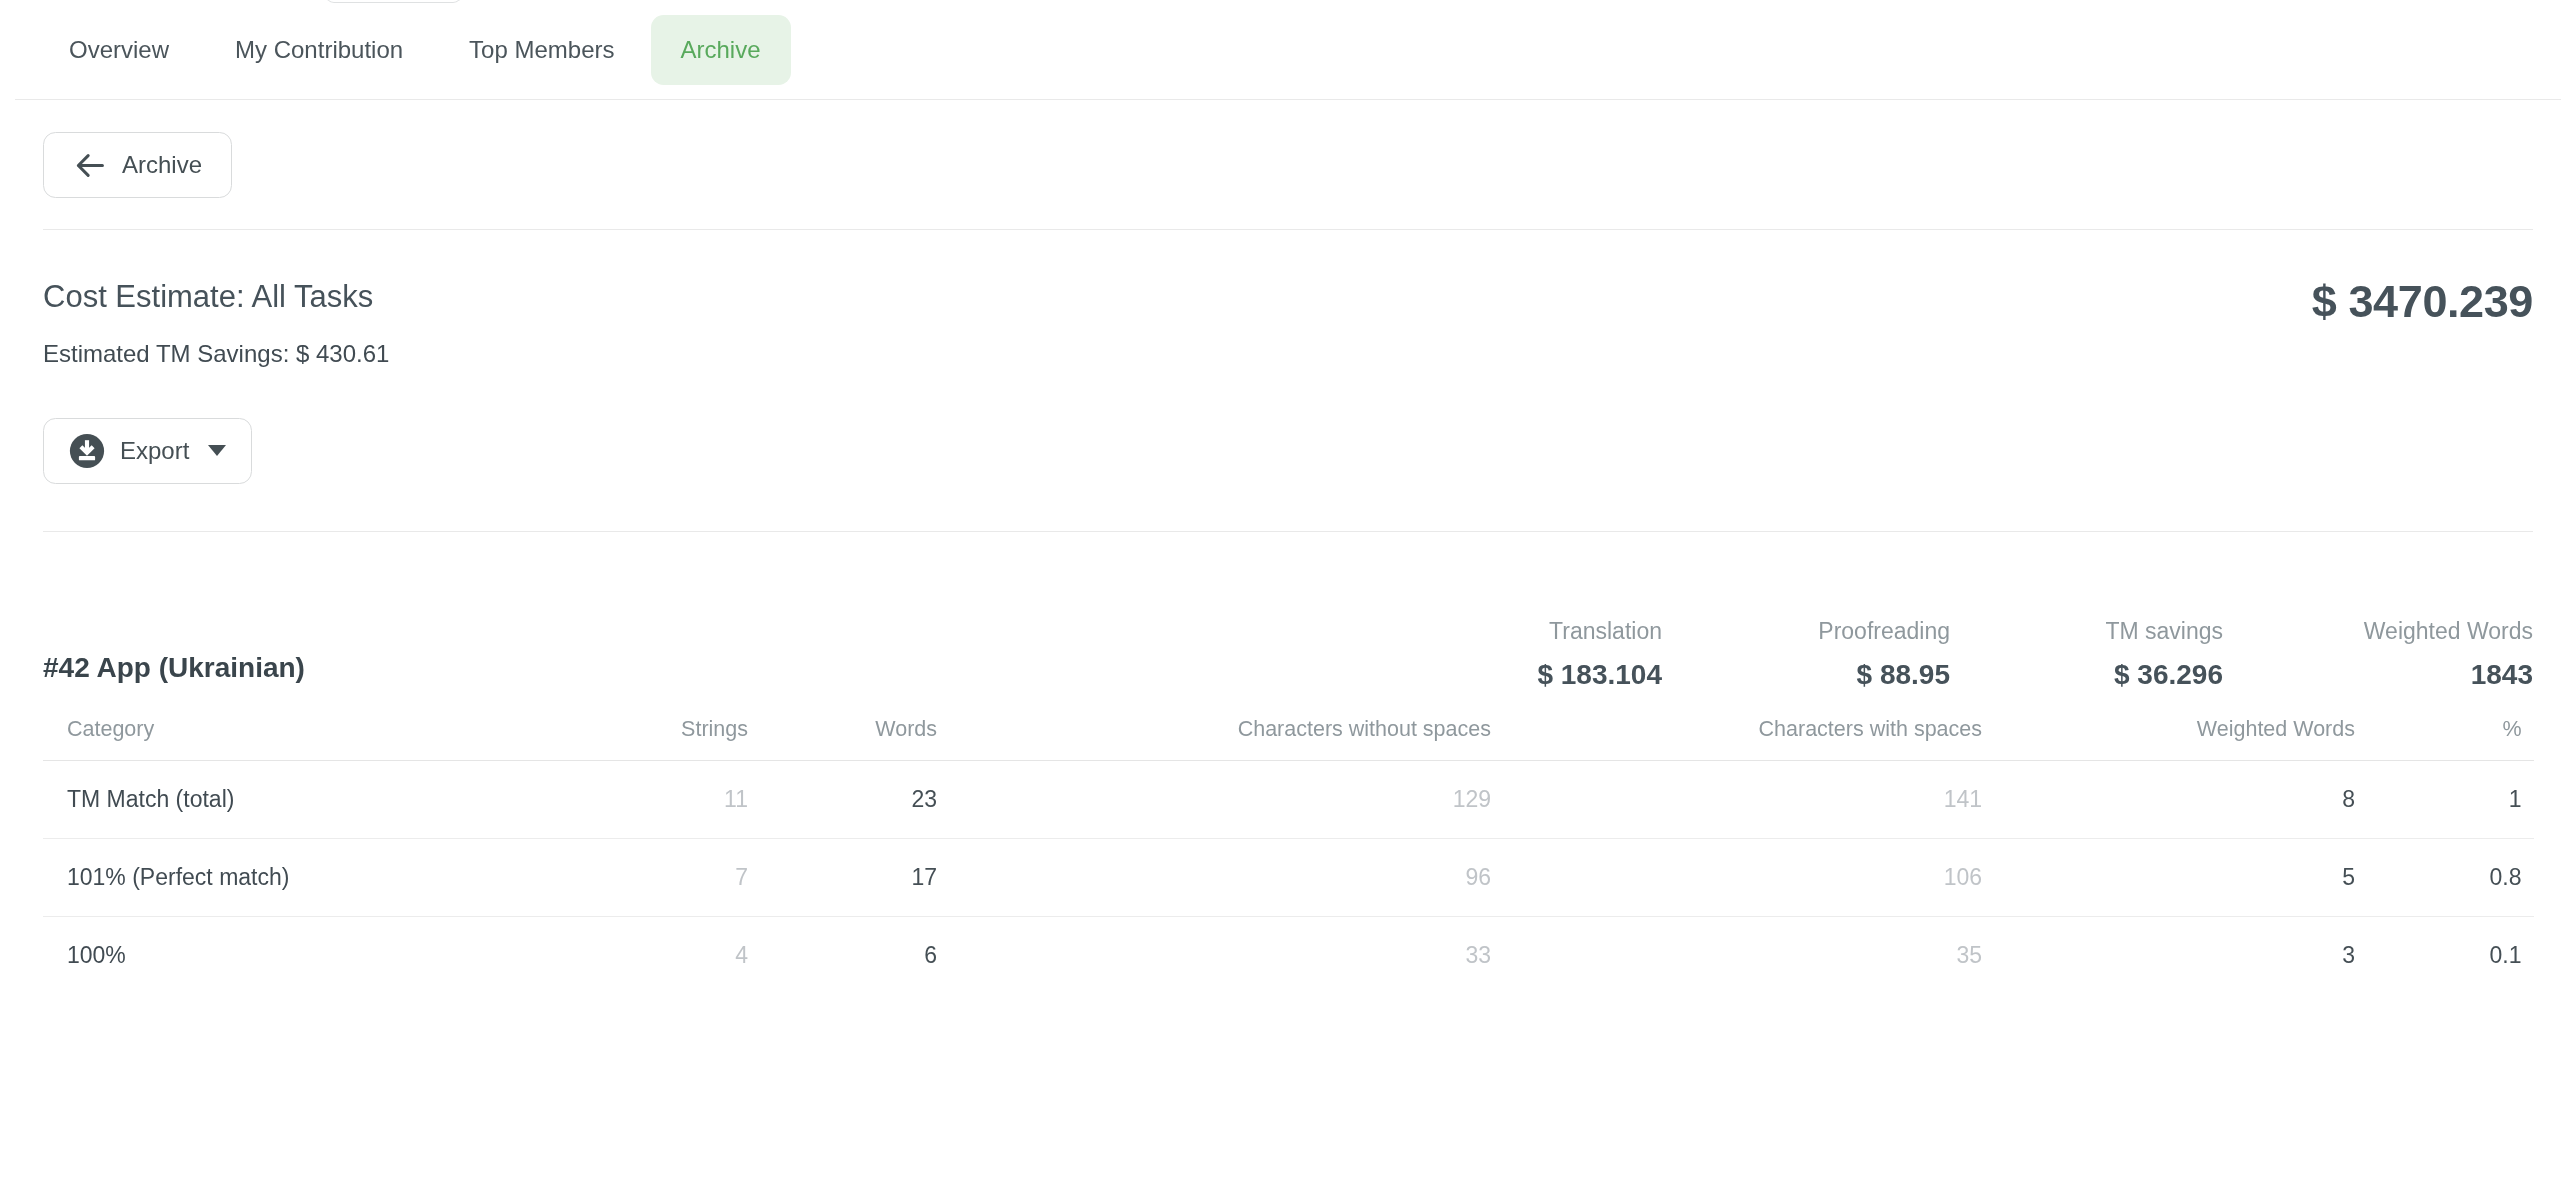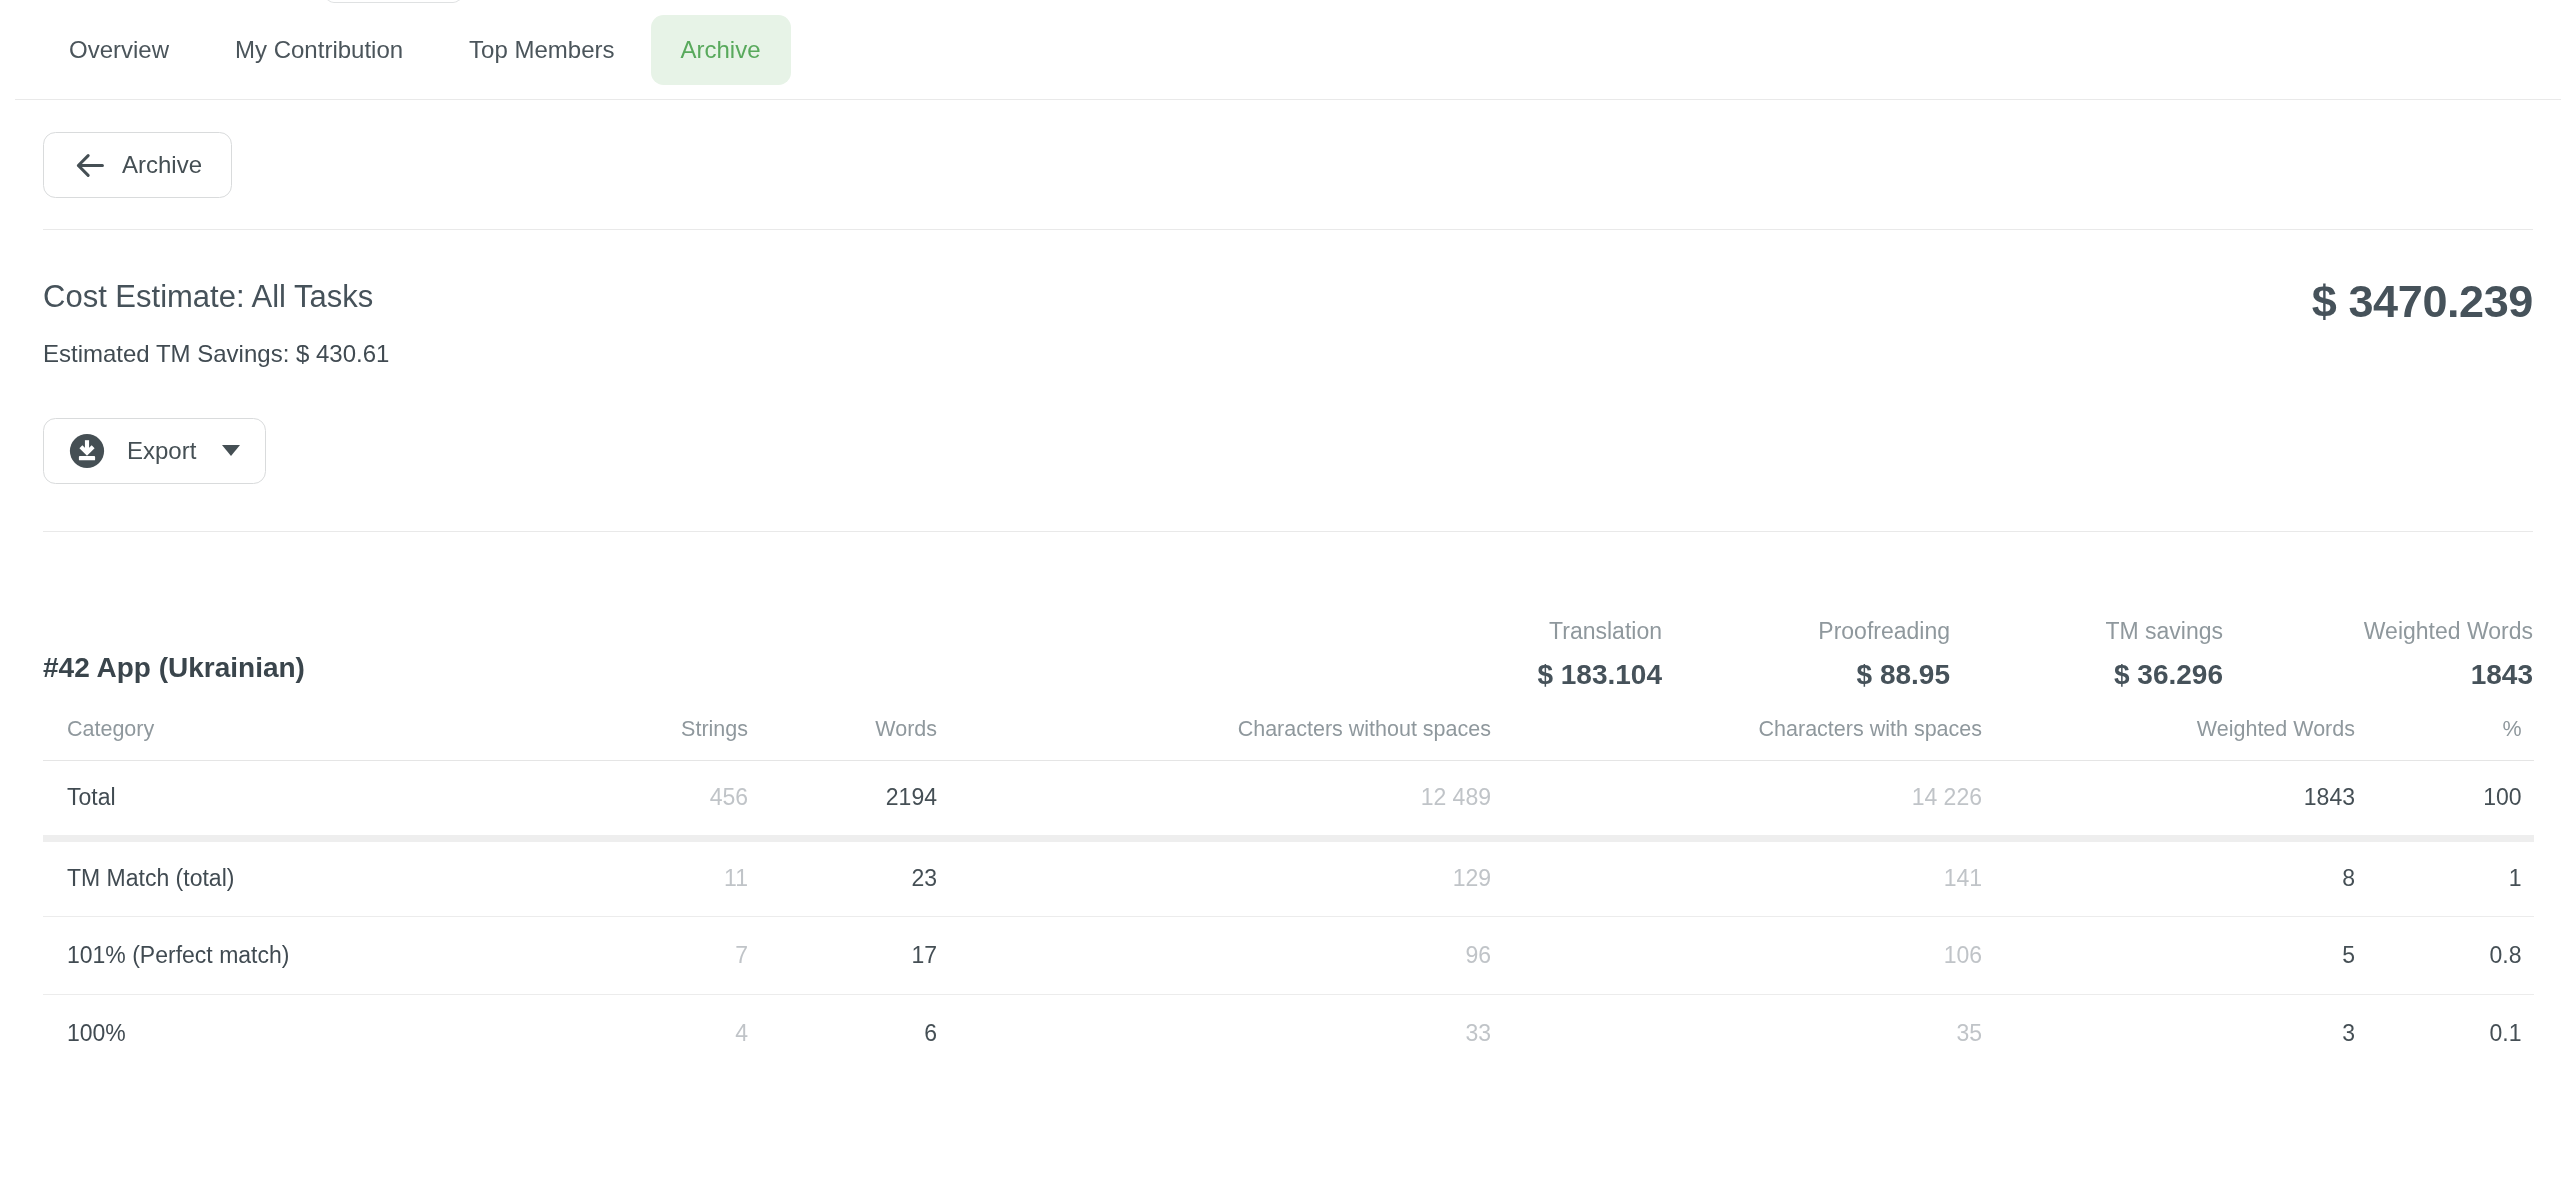--- a/index.html
+++ b/index.html
@@ -37,21 +37,21 @@
   .back-btn { gap: 16px; }
   .divider { border: none; border-top: 1.8px solid #e9e9e9; margin-top: 31px; }
 
   
   .head-row { display: flex; justify-content: space-between; align-items: flex-start; margin-top: 45px; }
   h1 { font-size: 31px; line-height: 43px; font-weight: 500; color: #46525a; }
   .big-price { font-size: 45px; line-height: 54px; font-weight: 700; color: #46525a; letter-spacing: -0.4px; }
   .tm-line { margin-top: 18px; font-size: 24px; color: #414b52; }
 
   .export-row { margin-top: 50px; }
-  .export-btn { gap: 22px; padding: 0 25px; }
+  .export-btn { gap: 15px; padding: 0 25px; }
   .caret { width: 0; height: 0; border-left: 9.8px solid transparent; border-right: 9.8px solid transparent; border-top: 11.6px solid #454f54; margin-left: 3.6px; }
   .divider2 { border: none; border-top: 1.8px solid #e9e9e9; margin-top: 47px; }
 
   
   .project-head { display: flex; justify-content: space-between; align-items: flex-end; margin-top: 86px; }
   h2 { font-size: 28px; font-weight: 700; color: #3a454c; padding-bottom: 7.2px; white-space: nowrap; }
   .stats { display: flex; }
   .stat { text-align: right; }
   .stat .label { font-size: 23px; color: #8f989d; }
   .stat .value { font-size: 28px; font-weight: 700; color: #46525a; margin-top: 14.3px; text-align: right; }
@@ -171,29 +171,20 @@
           <th class="cat">Category</th>
           <th>Strings</th>
           <th>Words</th>
           <th>Characters without spaces</th>
           <th>Characters with spaces</th>
           <th>Weighted Words</th>
           <th class="pct">%</th>
         </tr>
       </thead>
       <tbody>
-        <tr class="total">
-          <td class="cat">Total</td>
-          <td class="muted">456</td>
-          <td>2194</td>
-          <td class="muted">12 489</td>
-          <td class="muted">14 226</td>
-          <td>1843</td>
-          <td class="pct">100</td>
-        </tr>
         <tr class="mid">
           <td class="cat">TM Match (total)</td>
           <td class="muted">11</td>
           <td>23</td>
           <td class="muted">129</td>
           <td class="muted">141</td>
           <td>8</td>
           <td class="pct">1</td>
         </tr>
         <tr class="mid">

